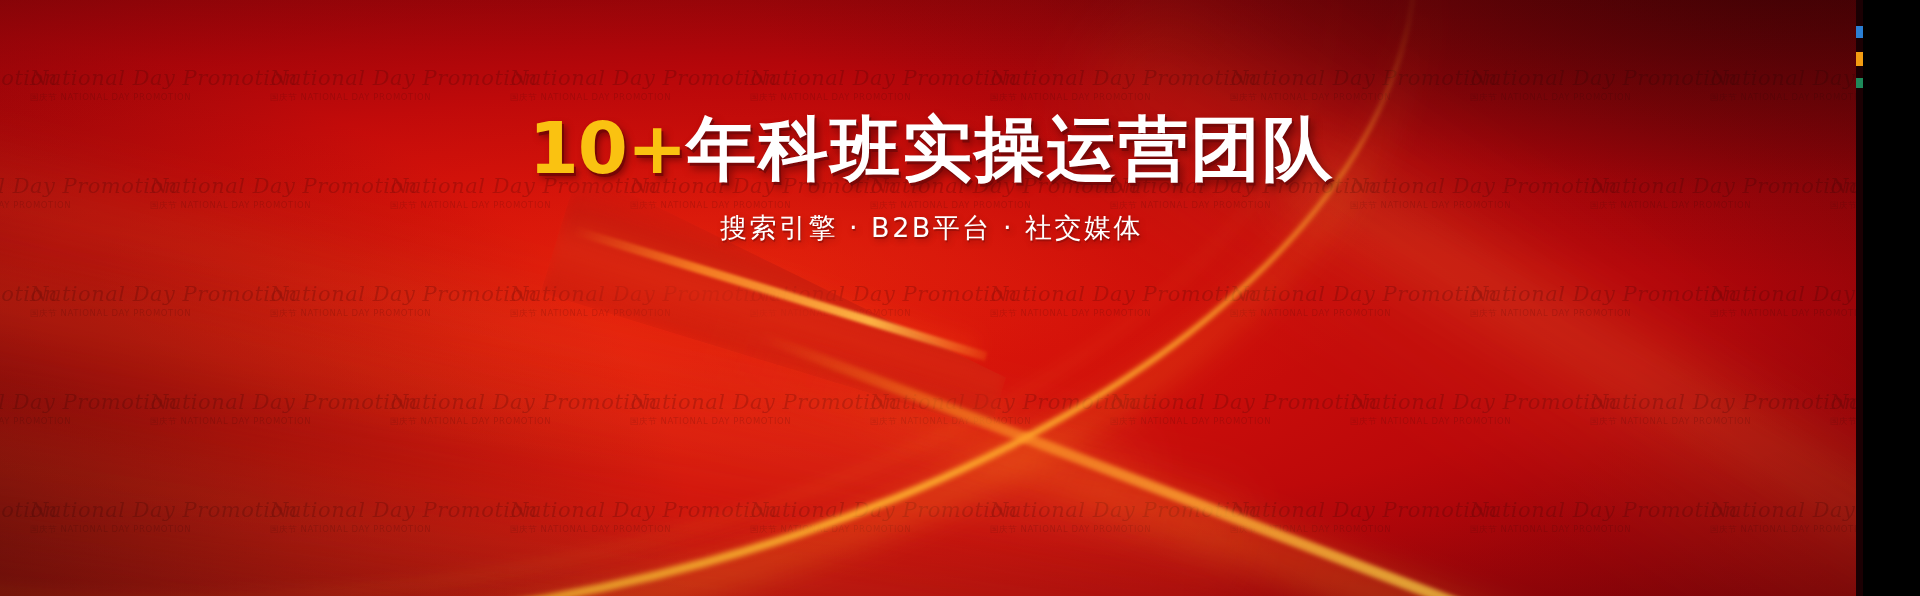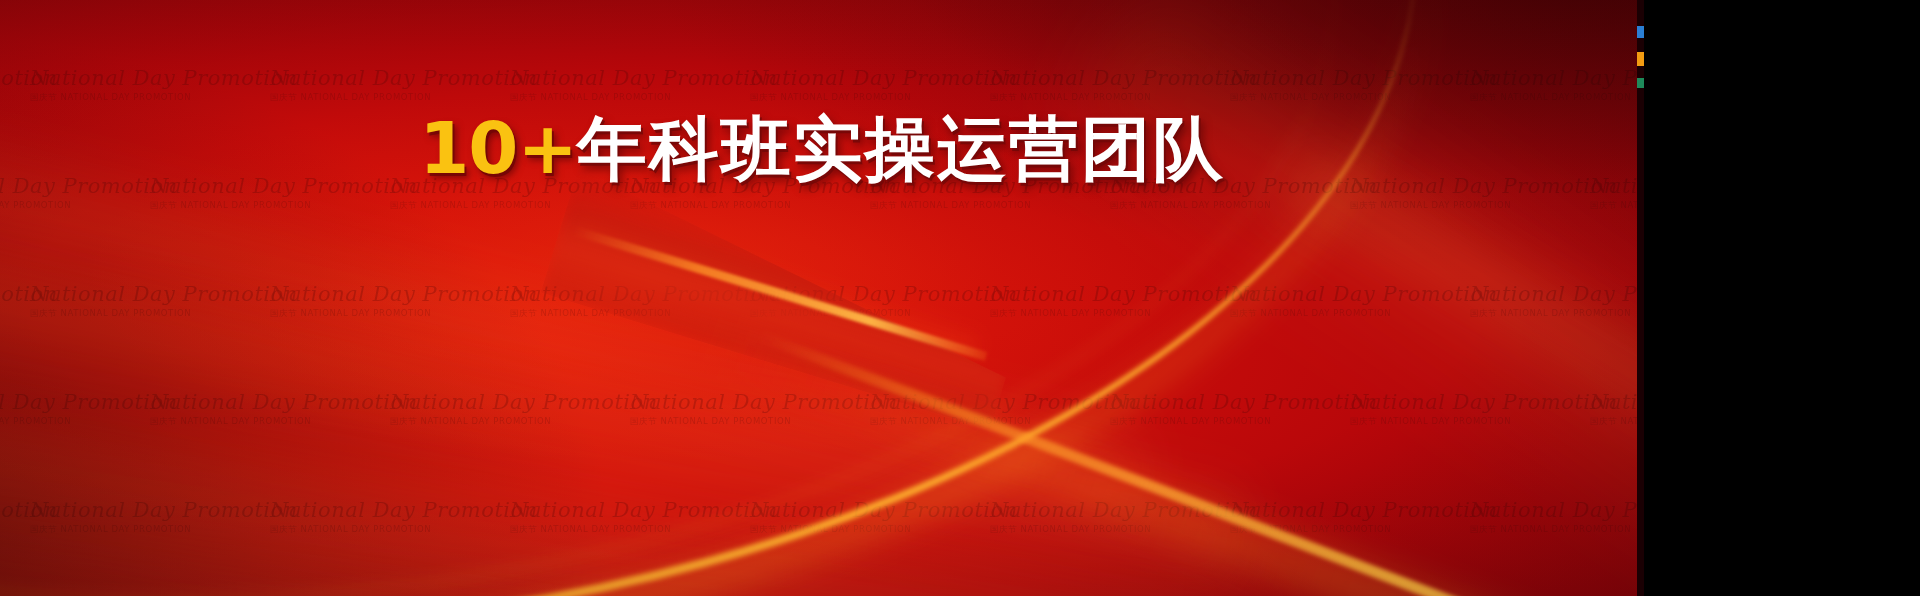--- a/index.html
+++ b/index.html
@@ -3,21 +3,21 @@
 <meta charset="utf-8">
 <style>
   html, body {
     margin: 0;
     padding: 0;
     background: #000;
   }
 
   #banner {
     position: relative;
-    width: 1644px;
+    width: 1863px;
     height: 596px;
     overflow: hidden;
     font-family: "Liberation Sans", "DejaVu Sans", sans-serif;
     background: #b5000a;
   }
 
   
 
   .bg-base {
     position: absolute;
@@ -601,20 +601,21 @@
     <div class="ray-lower-glow"></div>
     <div class="ray-lower"></div>
   </div>
 
   <div class="vignette"></div>
 
   <div class="content">
     <div class="headline">
       <span class="num">10+</span><span class="cn">年科班实操运营团队</span>
     </div>
+    <div class="tagline">搜索引擎 · B2B平台 · 社交媒体</div>
   </div>
 
   <div class="edge-strip"></div>
   <div id="edge-dots">
       <div class="edge-dot" style="position: absolute; right: 0px; top: 26px; height: 12px; background: rgb(43, 127, 212);"></div>
       <div class="edge-dot" style="position: absolute; right: 0px; top: 52px; height: 14px; background: rgb(243, 156, 18);"></div>
       <div class="edge-dot" style="position: absolute; right: 0px; top: 78px; height: 10px; background: rgb(30, 138, 90);"></div>
     </div>
 
 </div>

